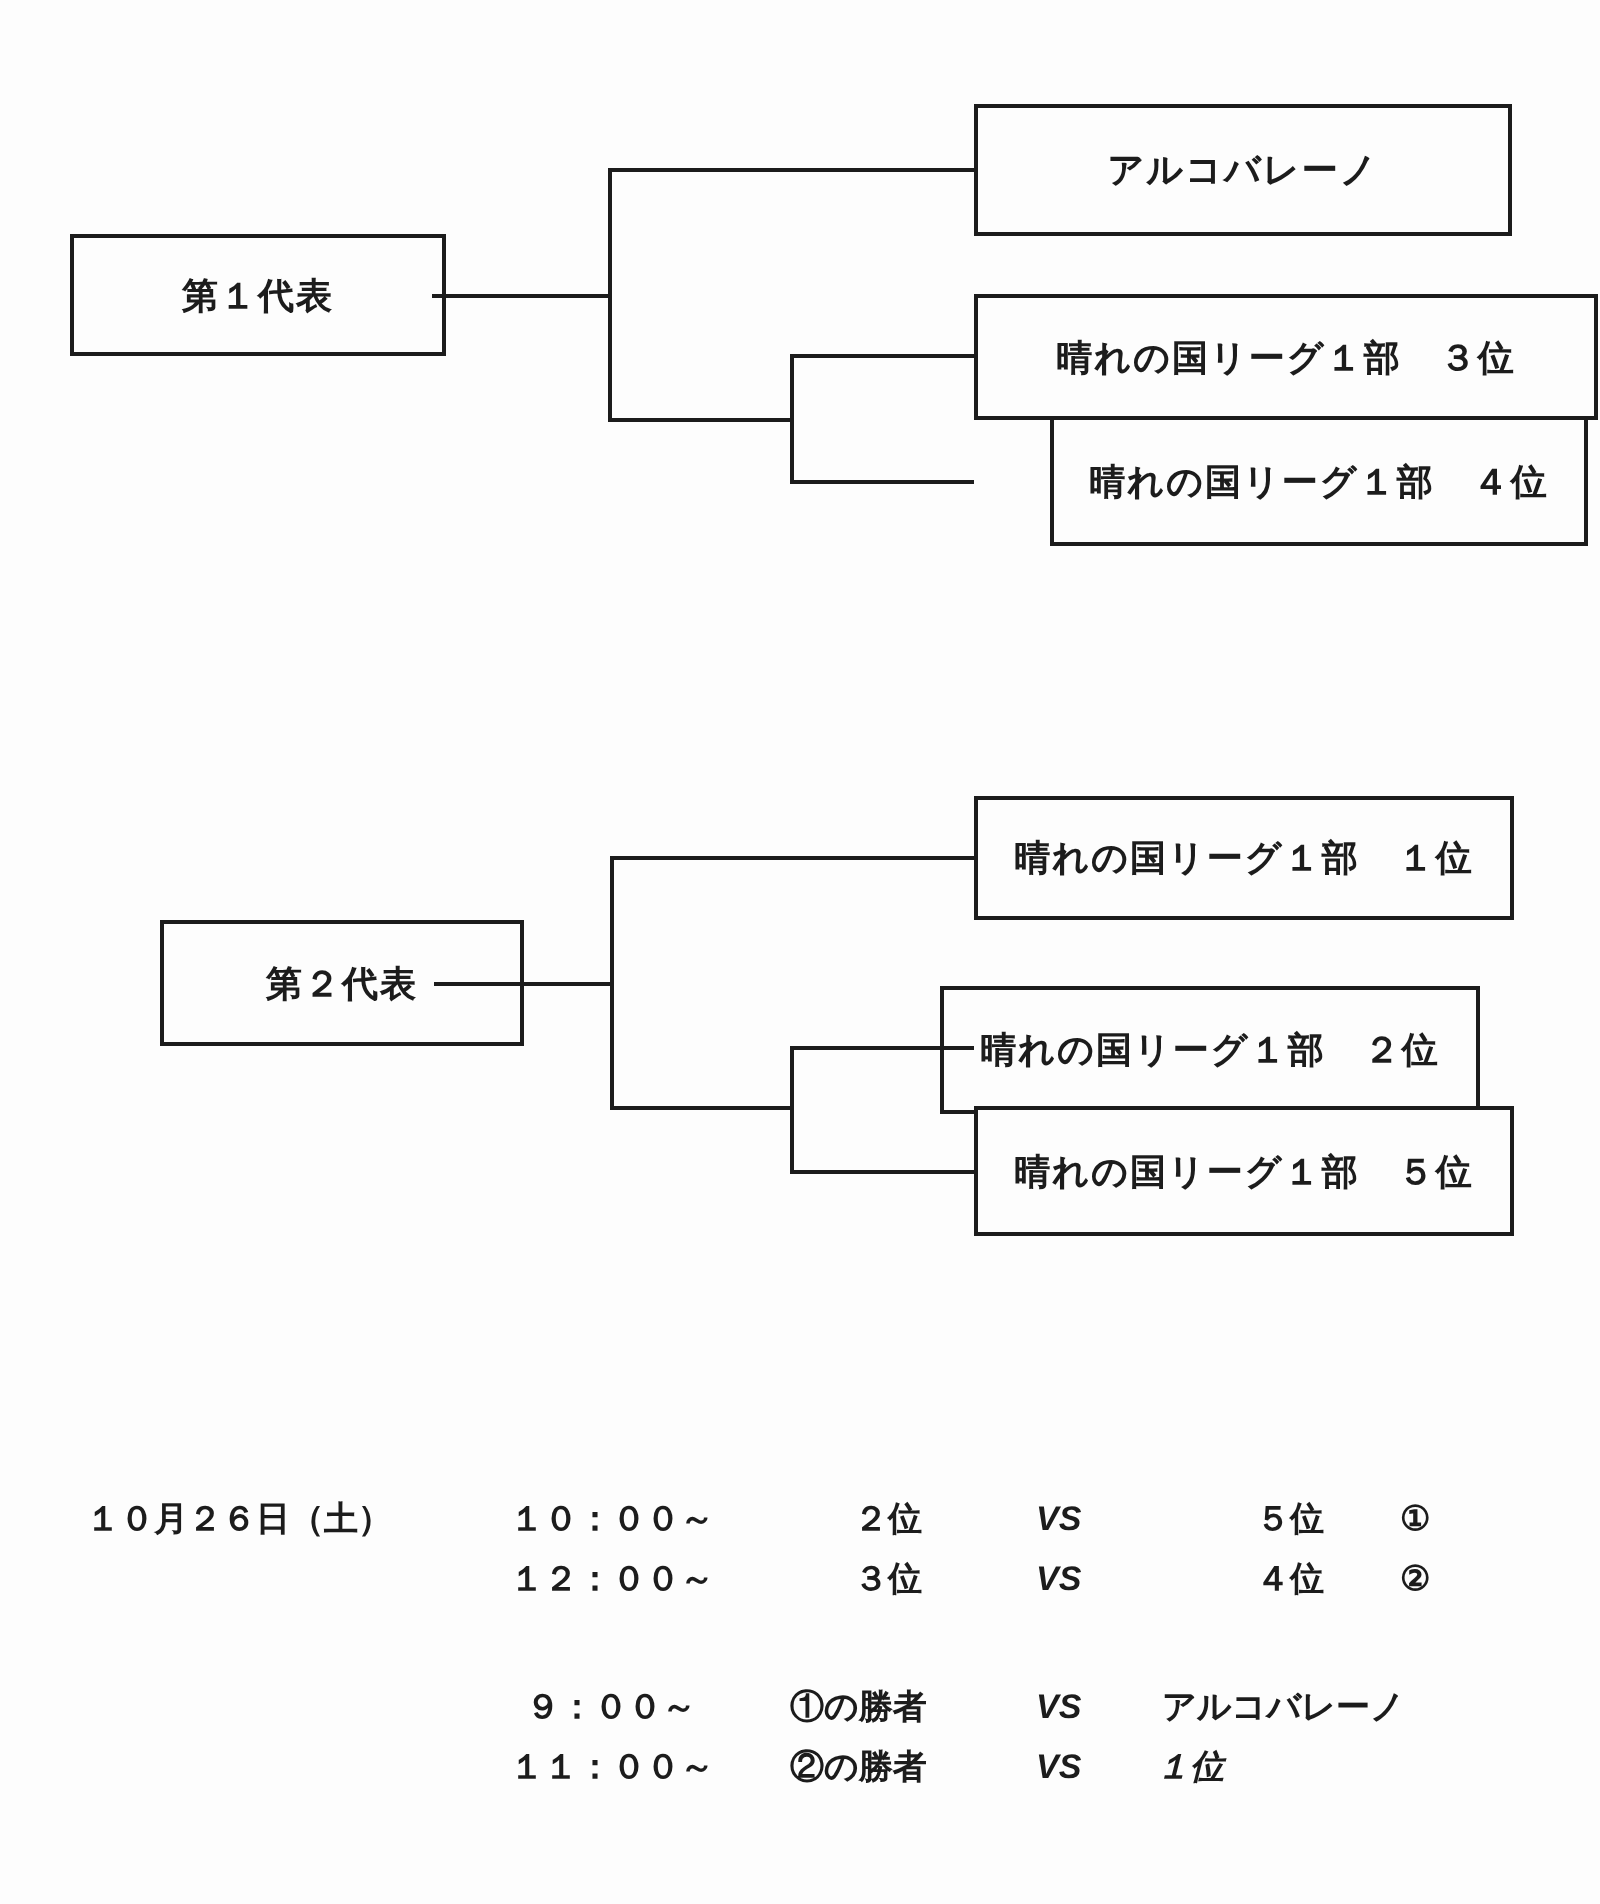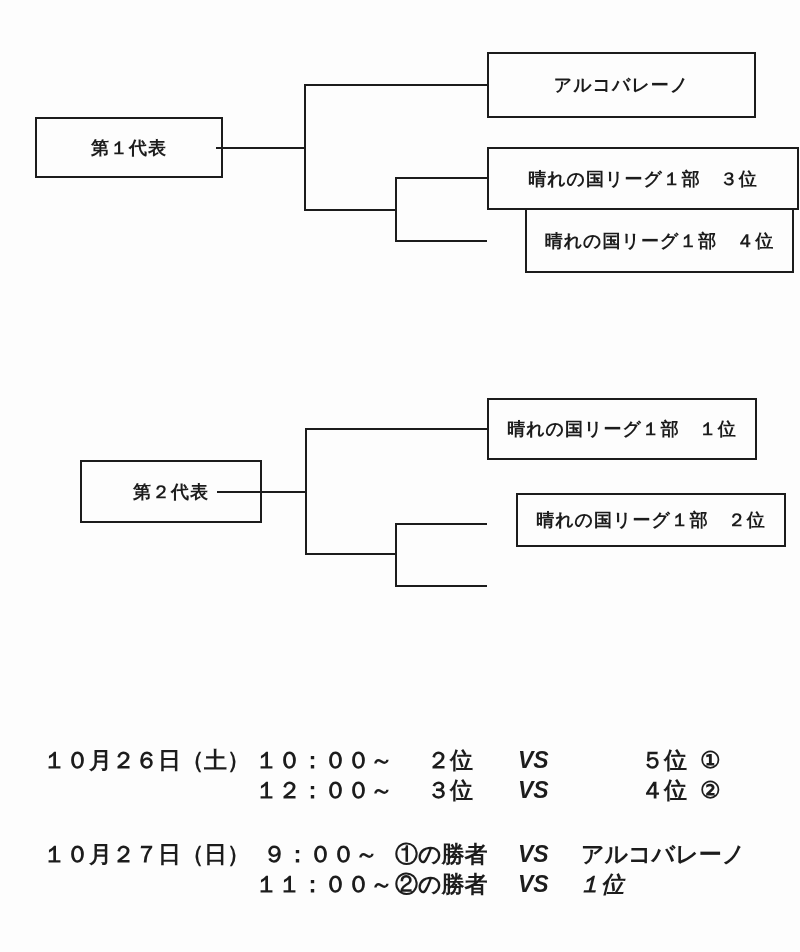--- a/index.html
+++ b/index.html
@@ -11,33 +11,33 @@
   }
   .box {
     position:absolute; box-sizing:border-box;
     border:2px solid #1c1c1c; background:#fdfdfd;
     display:flex; align-items:center; justify-content:center;
     font-weight:bold; font-size:18px; letter-spacing:1px;
     white-space:pre; text-align:center;
   }
   .line { position:absolute; background:#1c1c1c; }
   .cell {
-    position:absolute; font-weight:bold; font-size:23px;
+    position:absolute; font-weight:bold; font-size:17px;
     line-height:24px; white-space:pre;
   }
   
   .r1 { top:748px; } .r2 { top:778px; } .r3 { top:842px; } .r4 { top:872px; }
   
   .c-date { left:43px; }
   .c-time { left:255px; }
   .c-time-indent { left:263px; }
   .c-home { left:427px; }
   .c-home-wide { left:395px; }
   .c-vs { left:518px;font-style:italic; }
-  .c-away { left:641px; }
+  .c-away { left:628px; }
   .c-away-w1 { left:581px; }
   .c-away-w2 { left:578px;font-style:italic; }
   .c-tag { left:700px; }
 </style>
 </head>
 <body>
 
 <div class="page">
 
   <div class="box" style="left:35px; top:117px; width:188px; height:61px;">第１代表</div>
@@ -53,22 +53,23 @@
   <div class="line" style="left:304px; top:84px; width:183px; height:2px;"></div>
   <div class="line" style="left:304px; top:209px; width:93px; height:2px;"></div>
   <div class="line" style="left:395px; top:177px; width:2px; height:65px;"></div>
   <div class="line" style="left:395px; top:177px; width:92px; height:2px;"></div>
   <div class="line" style="left:395px; top:240px; width:92px; height:2px;"></div>
 
   <div class="box" style="left:36px; top:460px; width:182px; height:63px;margin-left:44px;">第２代表</div>
 
   <div class="box" style="left:487px; top:398px; width:270px; height:62px;text-align:center;">晴れの国リーグ１部　１位</div>
 
-  <div class="box" style="left:516px; top:493px; width:270px; height:54px;">晴れの国リーグ１部　２位</div>
+  <div class="box" style="left:470px; top:493px; width:270px; height:64px;">晴れの国リーグ１部　２位</div>
 
+  <div class="box" style="left:487px; top:553px; width:270px; height:65px;">晴れの国リーグ１部　５位</div>
 
   <div class="line" style="left:217px; top:491px; width:90px; height:2px;"></div>
   <div class="line" style="left:305px; top:428px; width:2px; height:127px;"></div>
   <div class="line" style="left:305px; top:428px; width:182px; height:2px;"></div>
   <div class="line" style="left:305px; top:553px; width:92px; height:2px;"></div>
   <div class="line" style="left:395px; top:523px; width:2px; height:64px;"></div>
   <div class="line" style="left:395px; top:523px; width:92px; height:2px;"></div>
   <div class="line" style="left:395px; top:585px; width:92px; height:2px;"></div>
 
   <span class="cell r1 c-date">１０月２６日（土）</span>
@@ -77,21 +78,20 @@
   <span class="cell r1 c-vs">VS</span>
   <span class="cell r1 c-away">５位</span>
   <span class="cell r1 c-tag">①</span>
 
   <span class="cell r2 c-time">１２：００～</span>
   <span class="cell r2 c-home">３位</span>
   <span class="cell r2 c-vs">VS</span>
   <span class="cell r2 c-away">４位</span>
   <span class="cell r2 c-tag">②</span>
 
-  <span class="cell r3 c-date">１０月２７日（日）</span>
   <span class="cell r3 c-time-indent">９：００～</span>
   <span class="cell r3 c-home-wide">①の勝者</span>
   <span class="cell r3 c-vs">VS</span>
   <span class="cell r3 c-away-w1">アルコバレーノ</span>
 
   <span class="cell r4 c-time">１１：００～</span>
   <span class="cell r4 c-home-wide">②の勝者</span>
   <span class="cell r4 c-vs">VS</span>
   <span class="cell r4 c-away-w2">１位</span>
 

